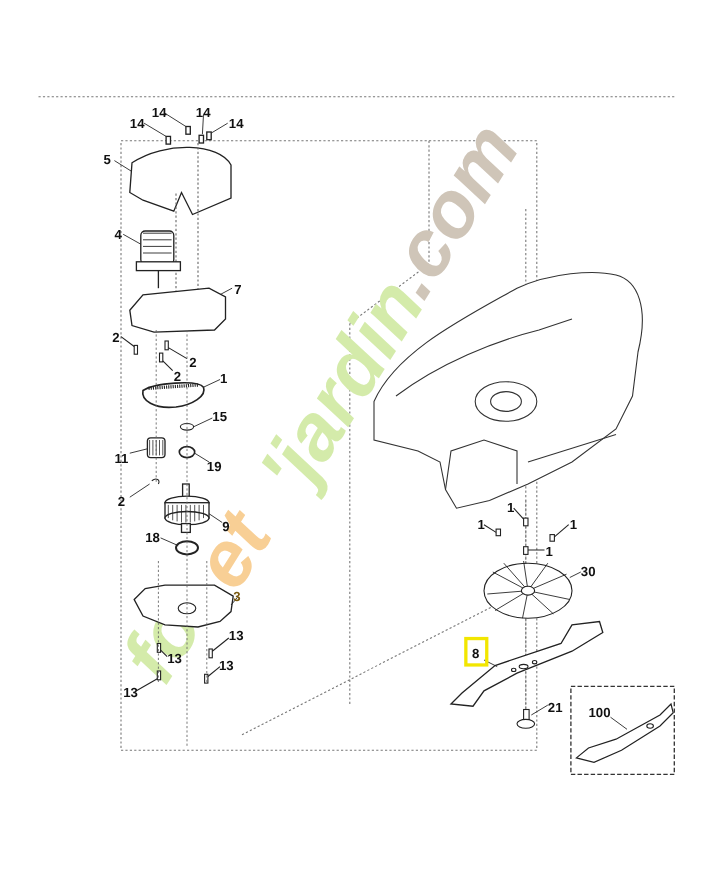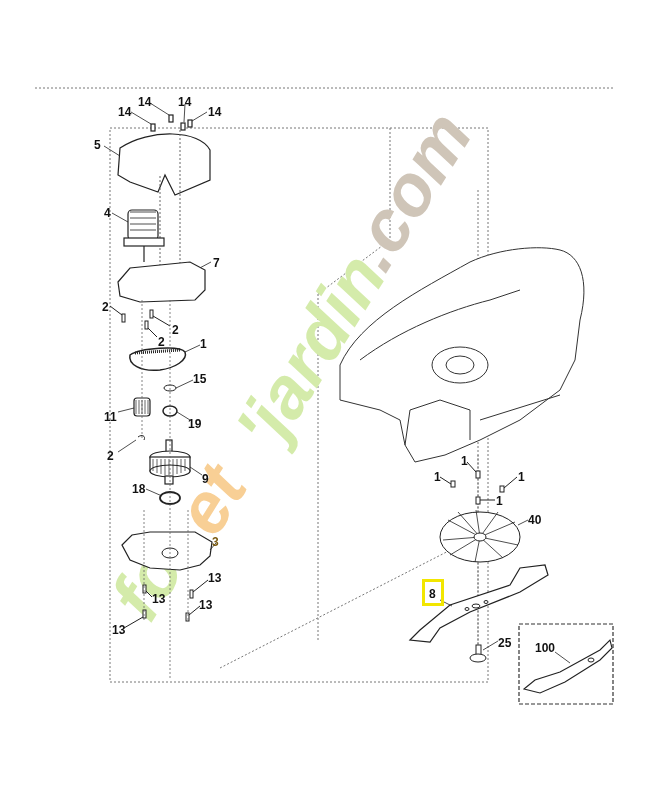--- a/index.html
+++ b/index.html
@@ -194,17 +194,17 @@
   <span class="lbl" style="left:132px;top:483px;">18</span>
   <span class="lbl" style="left:212px;top:536px;color:#7a5a10;">3</span>
   <span class="lbl" style="left:208px;top:572px;">13</span>
   <span class="lbl" style="left:152px;top:593px;">13</span>
   <span class="lbl" style="left:199px;top:599px;">13</span>
   <span class="lbl" style="left:112px;top:624px;">13</span>
   <span class="lbl" style="left:461px;top:455px;">1</span>
   <span class="lbl" style="left:434px;top:471px;">1</span>
   <span class="lbl" style="left:518px;top:471px;">1</span>
   <span class="lbl" style="left:496px;top:495px;">1</span>
-  <span class="lbl" style="left:528px;top:514px;">40</span>
+  <span class="lbl" style="left:528px;top:514px;">30</span>
   <span class="lbl" style="left:429px;top:588px;">8</span>
-  <span class="lbl" style="left:498px;top:637px;">25</span>
+  <span class="lbl" style="left:498px;top:637px;">21</span>
   <span class="lbl" style="left:535px;top:642px;">100</span>
 </div>
 
 </body></html>

